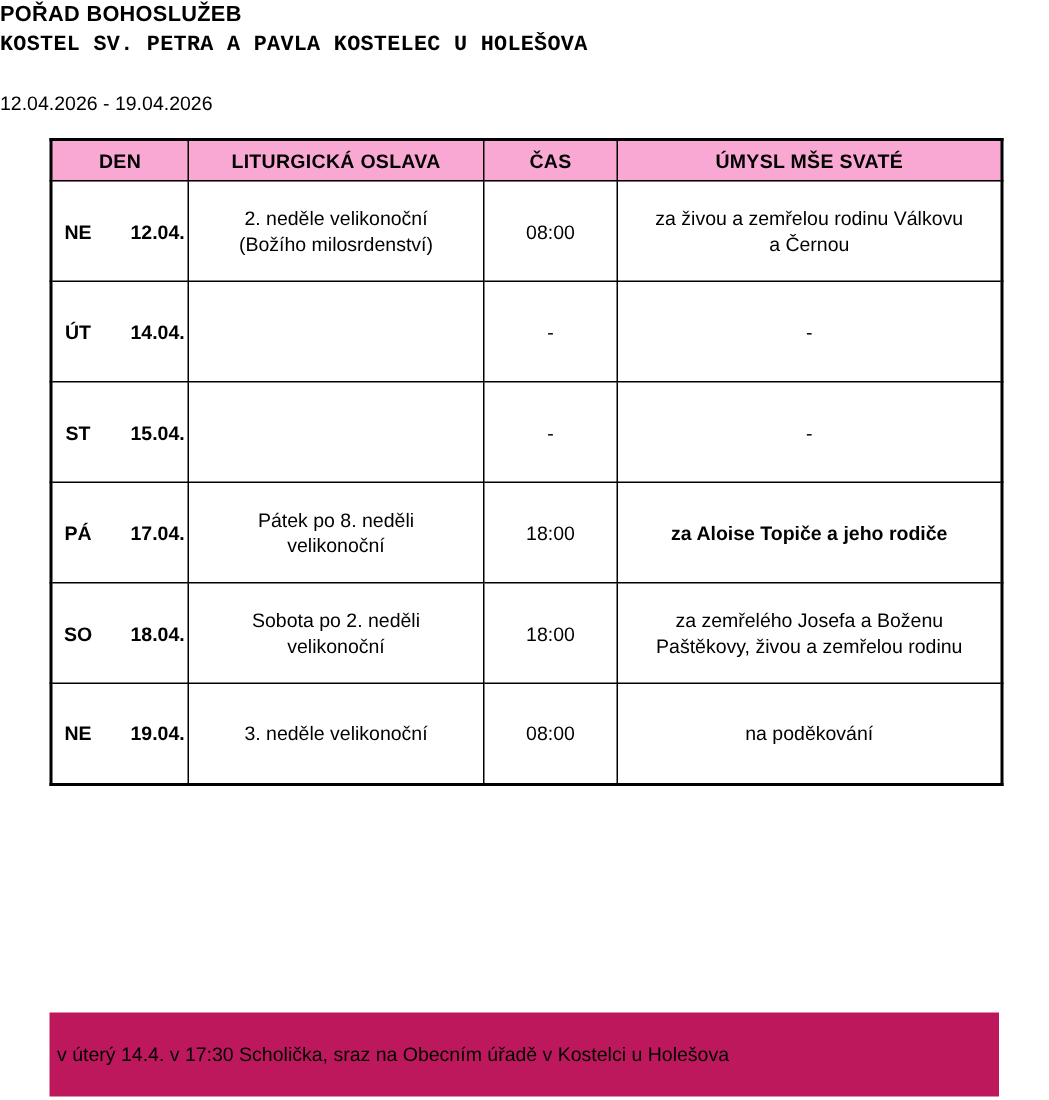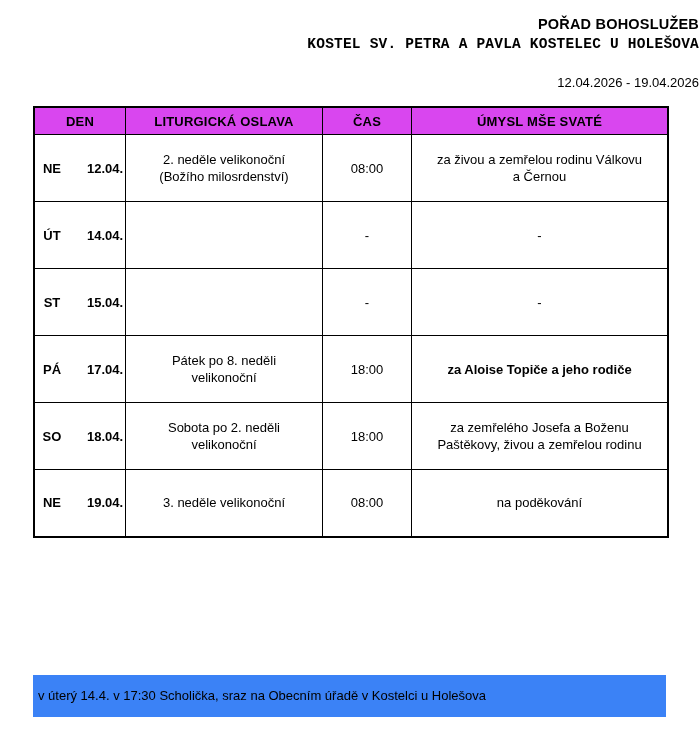--- a/index.html
+++ b/index.html
@@ -9,22 +9,21 @@
   }
   body {
     width: 699px;
     height: 733px;
     font-family: "Liberation Sans", sans-serif;
     color: #000000;
     position: relative;
     overflow: hidden;
   }
   .header {
-    text-align: right;
-    padding-top: 14px;
+    text-align: left;
   }
   .header .line1 {
     font-size: 14.5px;
     font-weight: bold;
     letter-spacing: 0.2px;
     line-height: 20px;
   }
   .header .line2 {
     font-size: 14.5px;
     font-weight: bold;
@@ -42,21 +41,21 @@
     margin: 13px auto 0 auto;
     width: 633px;
   }
   table.schedule {
     border-collapse: collapse;
     width: 633px;
     table-layout: fixed;
     border: 2px solid #000;
   }
   table.schedule th {
-    background: #d946ef;
+    background: #f9a8d4;
     border: 1px solid #000;
     font-size: 13px;
     font-weight: bold;
     height: 22px;
     padding: 2px 0;
     letter-spacing: 0.2px;
   }
   table.schedule td {
     border: 1px solid #000;
     font-size: 13px;
@@ -83,22 +82,22 @@
   .col-den { width: 90px; }
   .col-lit { width: 196px; }
   .col-cas { width: 88px; }
   .col-umy { width: 255px; }
   tr.row { height: 67px; }
   .footer-box {
     position: absolute;
     left: 33px;
     top: 675px;
     width: 633px;
-    height: 42px;
-    background: #3b82f6;
+    height: 56px;
+    background: #be185d;
     display: flex;
     align-items: center;
   }
   .footer-box .footer-text {
     font-size: 13px;
     padding-left: 5px;
     line-height: 18px;
   }
 </style>
 </head>

